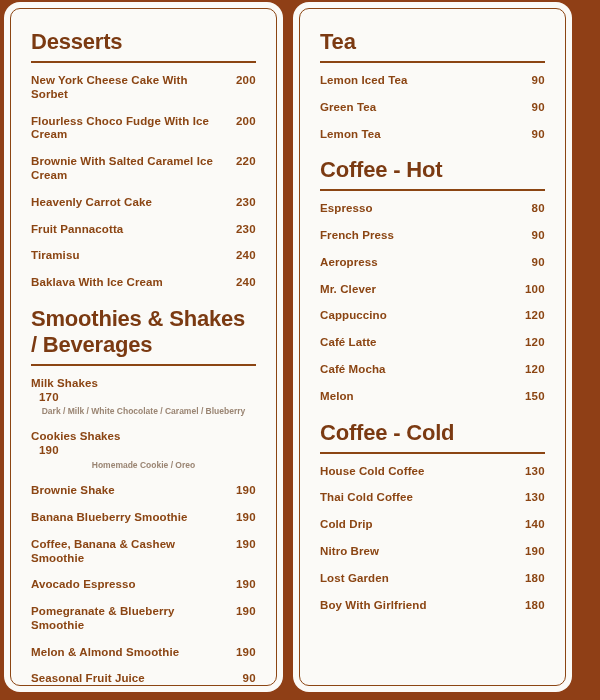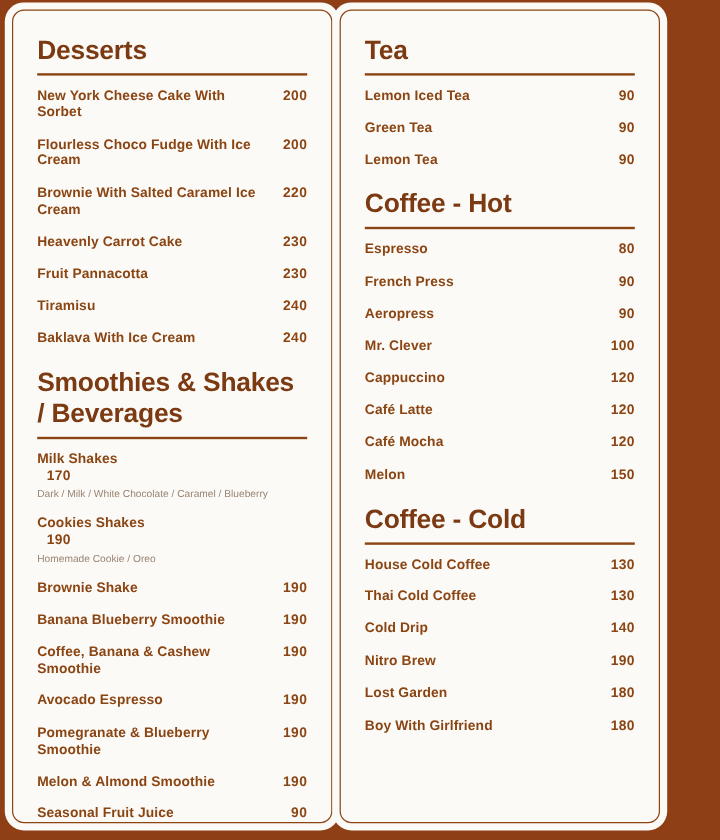--- a/index.html
+++ b/index.html
@@ -12,21 +12,21 @@
     background: #8F3F16;
     font-family: "Liberation Sans", sans-serif;
     overflow: hidden;
   }
   .menu-board {
     width: 600px;
     height: 700px;
     box-sizing: border-box;
     display: flex;
     padding: 8px 8px 14px 10px;
-    gap: 6px;
+    gap: 22px;
   }
   .menu-card {
     background: #FBFAF7;
     border: 1px solid #8B4513;
     border-radius: 10px;
     box-shadow: 0 0 0 6px #FBFAF7;
     box-sizing: border-box;
     padding: 20px 20px 18px 20px;
     overflow: hidden;
   }
@@ -78,23 +78,24 @@
     font-weight: bold;
     letter-spacing: 0.3px;
     line-height: 1.2;
     white-space: nowrap;
     text-align: right;
     min-width: 28px;
   }
   .item-sub {
     color: #9A8573;
     font-size: 8.5px;
-    font-weight: normal;
+    font-weight: bold;
     line-height: 1.3;
     margin: 0 0 13px 0;
+    text-align: center;
   }
   .section:last-child .item-row:last-child {
     margin-bottom: 0;
   }
 </style>
 </head>
 <body>
 
 <div class="menu-board">
   <div class="menu-card col-left">

